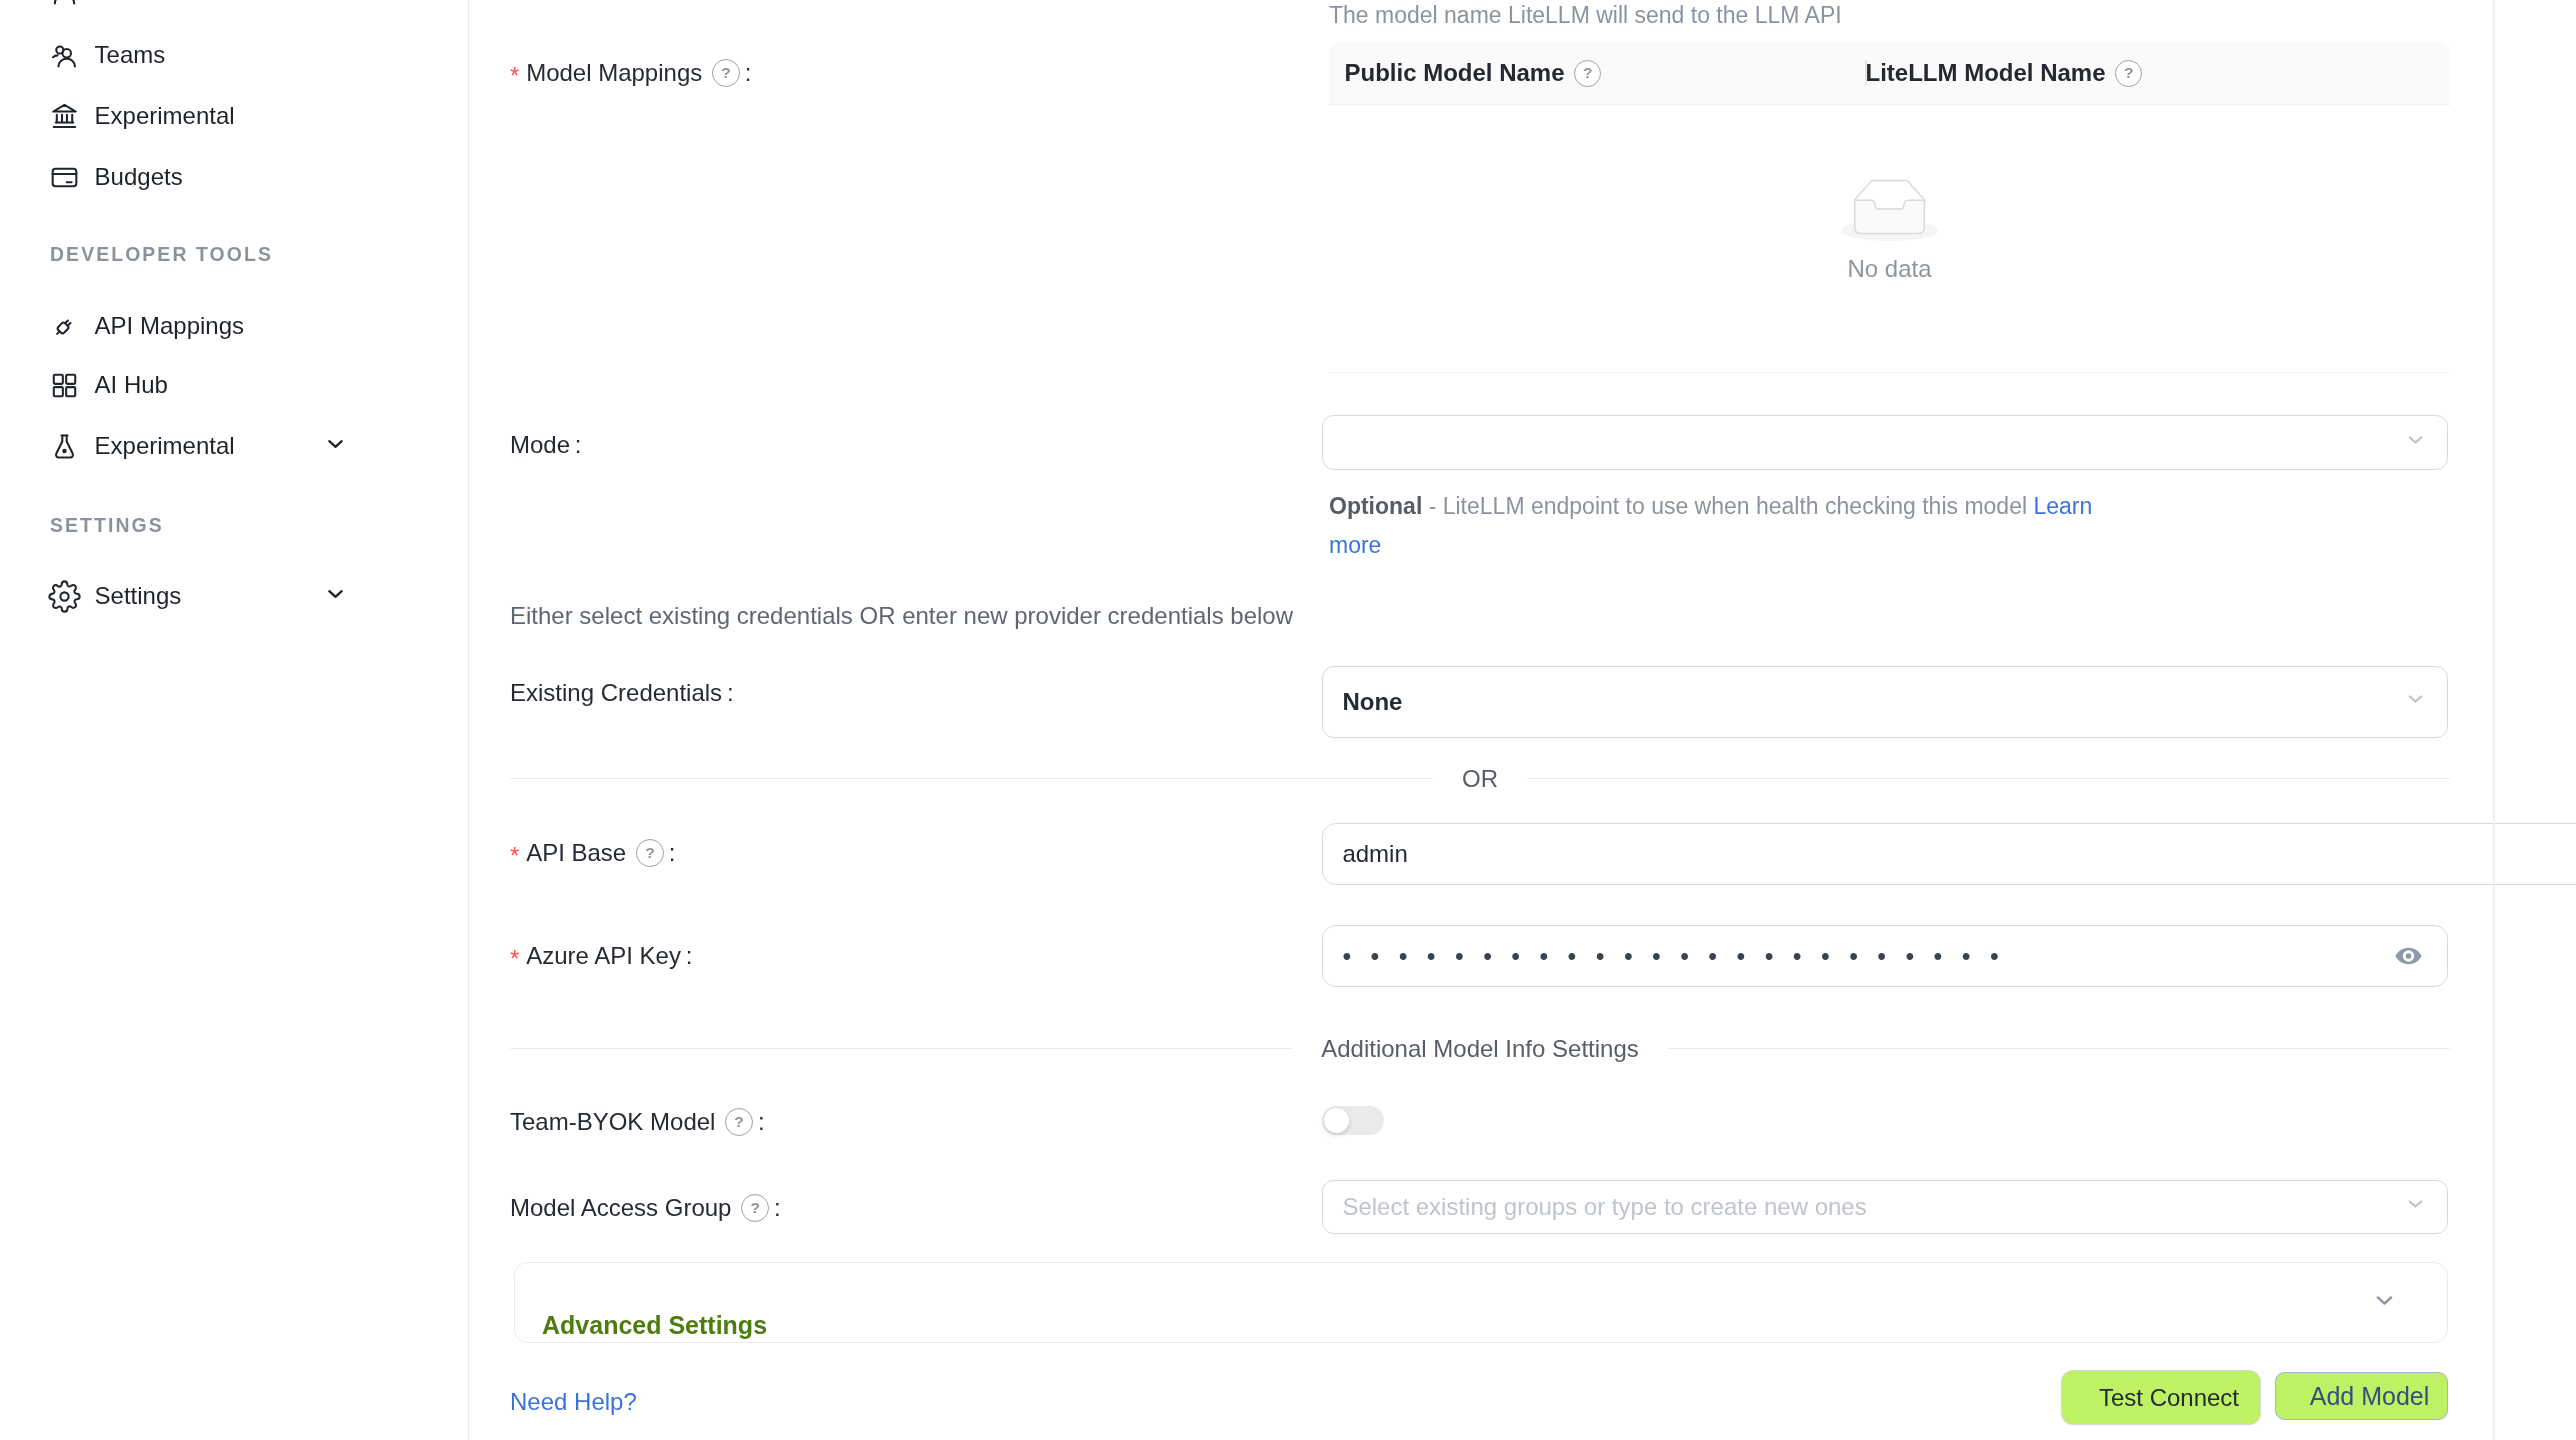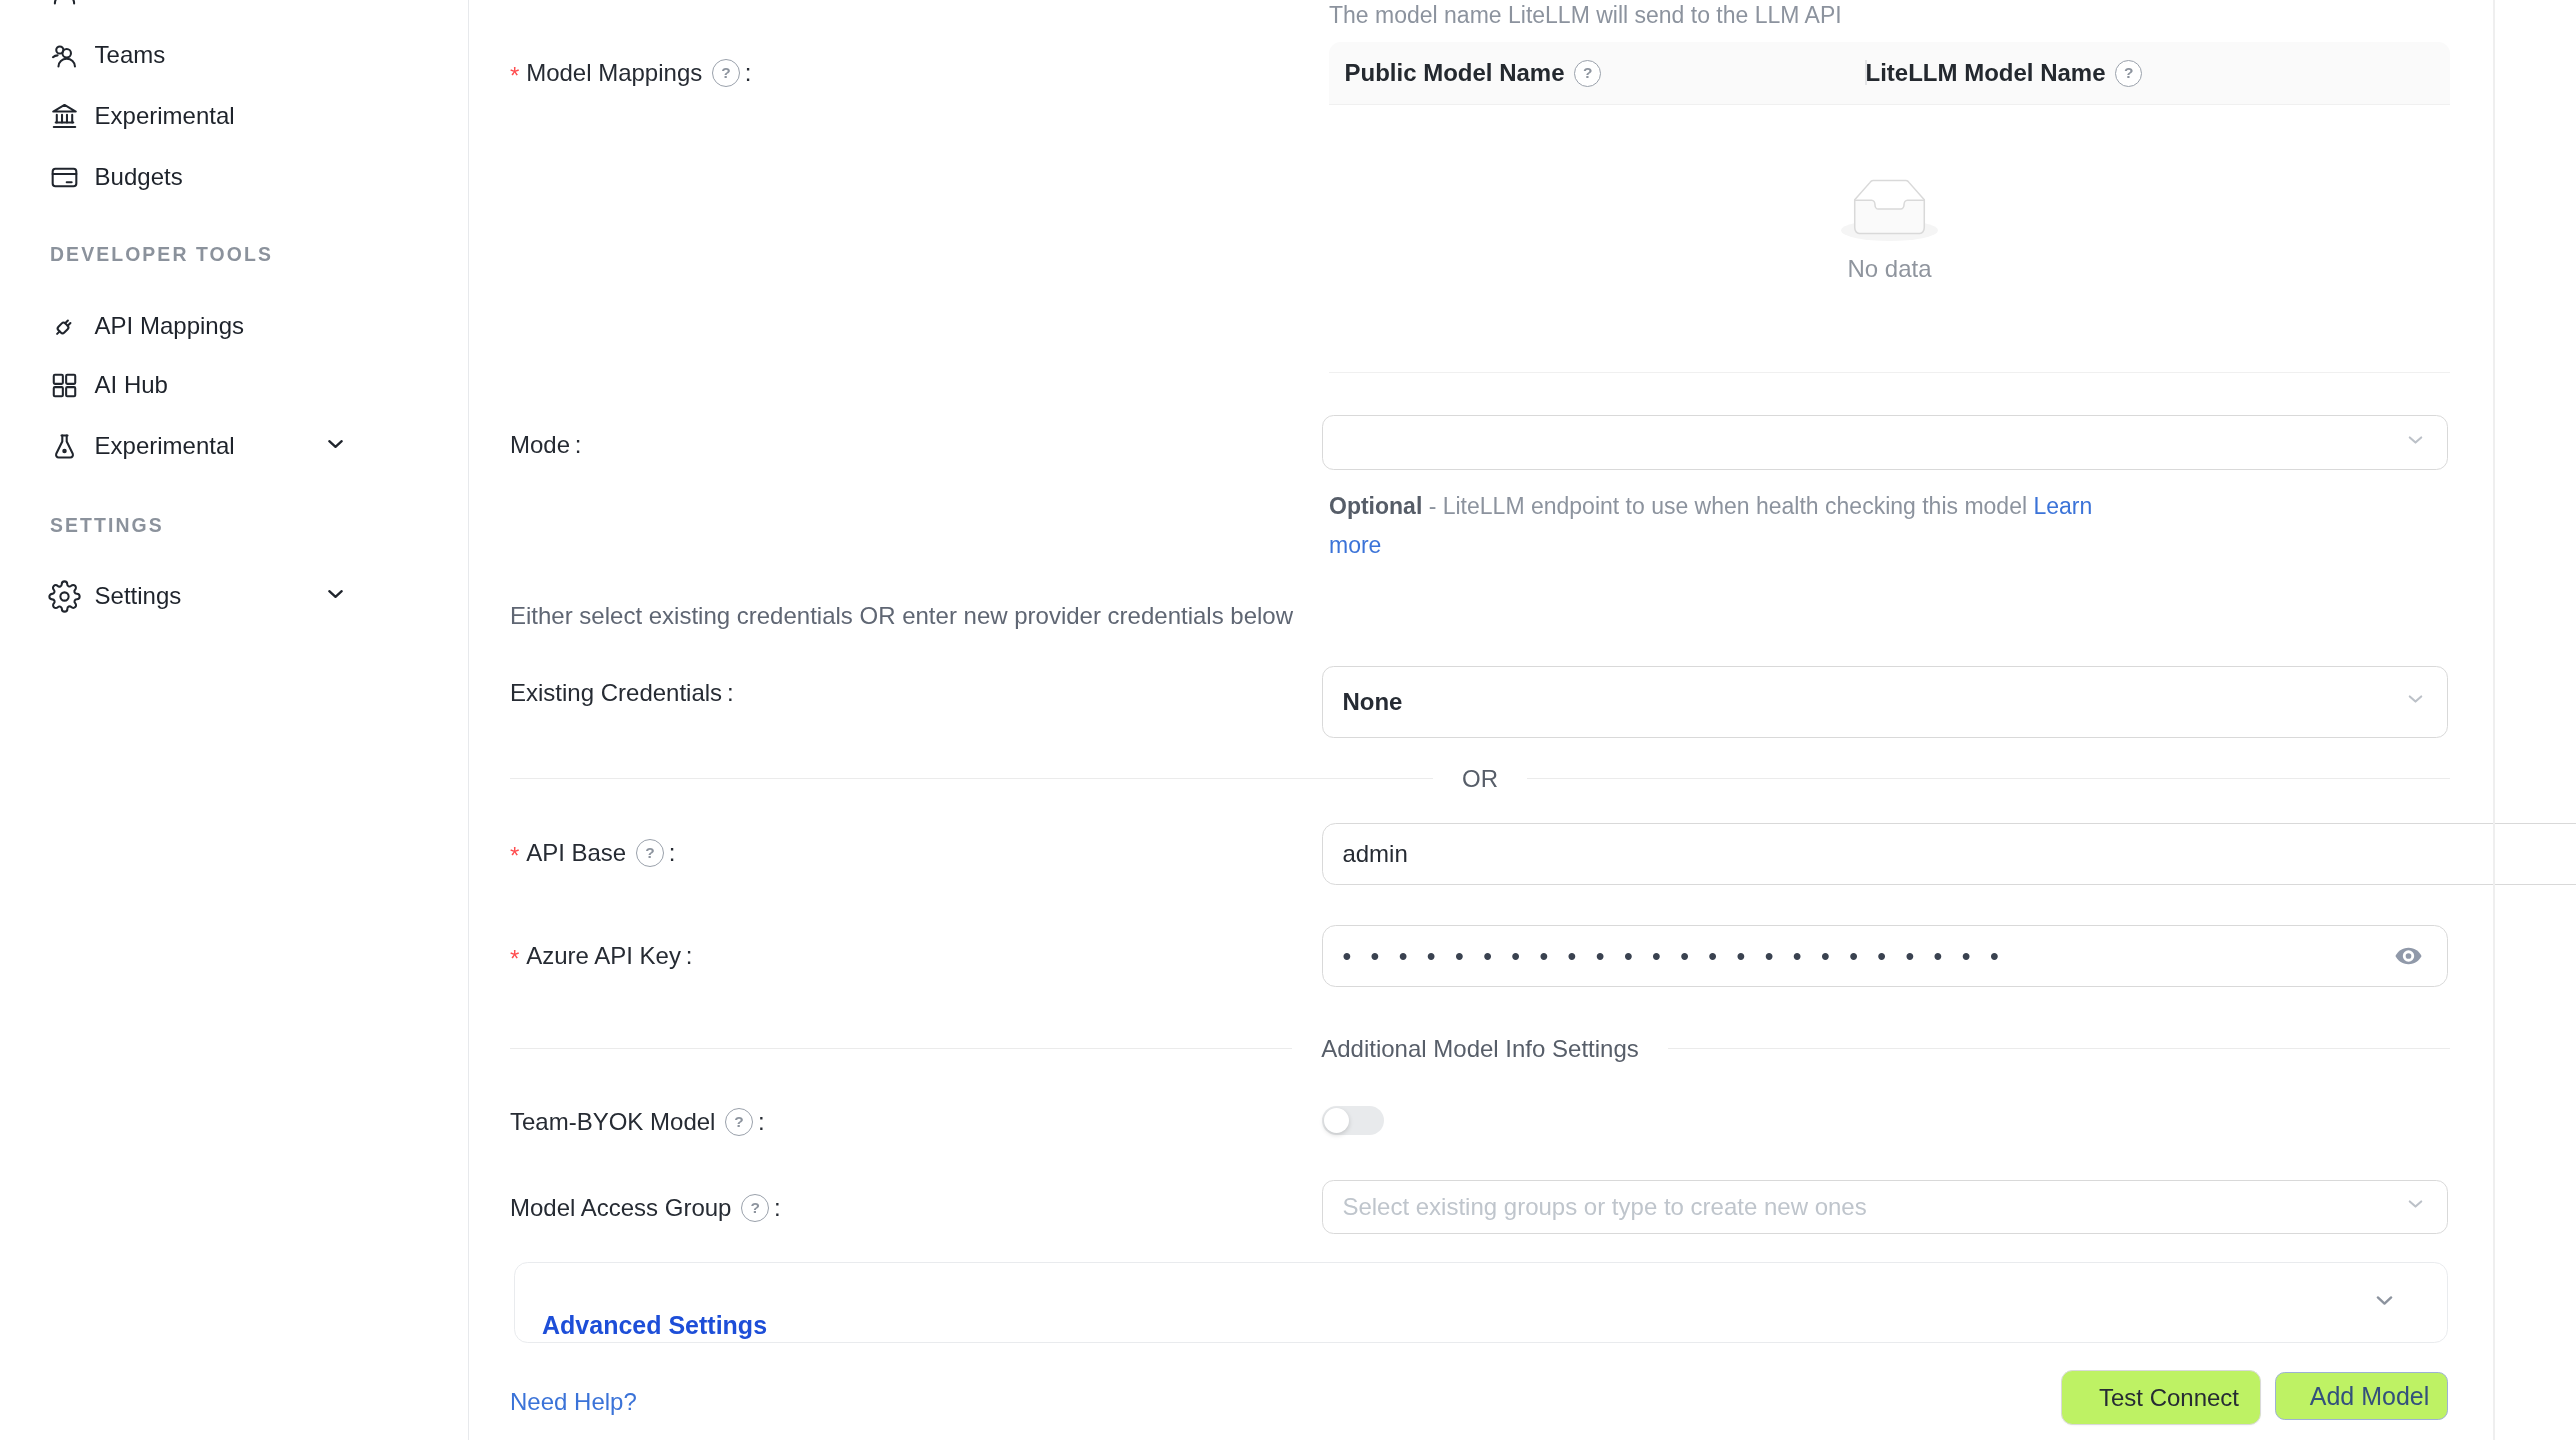--- a/index.html
+++ b/index.html
@@ -82,21 +82,21 @@
   .link{color:#3b73d8;cursor:pointer;text-decoration:none;}
   
   .switch{position:absolute;left:1322px;width:62px;height:29px;border-radius:14.5px;background:#e8eaec;cursor:pointer;}
   .switch .knob{position:absolute;left:1.9px;top:1.9px;width:25px;height:25px;border-radius:50%;background:#fff;box-shadow:0 1.9px 4.8px rgba(0,0,0,0.16);}
   
   .adv-panel{
     position:absolute;left:514px;top:1262px;width:1934px;height:81px;box-sizing:border-box;
     border:1.5px solid #e9ebee;border-radius:13.6px;background:#fff;
     display:flex;align-items:center;padding:0 27px;cursor:pointer;
   }
-  .adv-title{font-size:25px;font-weight:700;color:#1d4ed8;margin-top:46px;}
+  .adv-title{font-size:25px;font-weight:700;color:#4d7c0f;margin-top:46px;}
   .adv-chevron{margin-left:auto;margin-right:21px;}
   .adv-chevron svg{width:29px;height:29px;stroke:#8c939e;stroke-width:2;fill:none;stroke-linecap:round;stroke-linejoin:round;}
   
   .help-link{position:absolute;left:510px;top:1387px;height:29px;display:flex;align-items:center;font-size:24px;}
   .btn{
     position:absolute;box-sizing:border-box;display:flex;align-items:center;justify-content:center;
     background:#bef264;cursor:pointer;white-space:nowrap;padding-left:22px;
   }
   .btn-default{left:2061px;top:1370px;width:200px;height:55px;border:1.5px solid #d9d9d9;border-radius:11.6px;font-size:24px;color:#262b33;box-shadow:0 1px 1.9px rgba(0,0,0,0.03);}
   .btn-outline{left:2275px;top:1372px;width:173px;height:48px;border:1.5px solid #9db1d4;border-radius:9.7px;font-size:25px;color:#33507c;}

